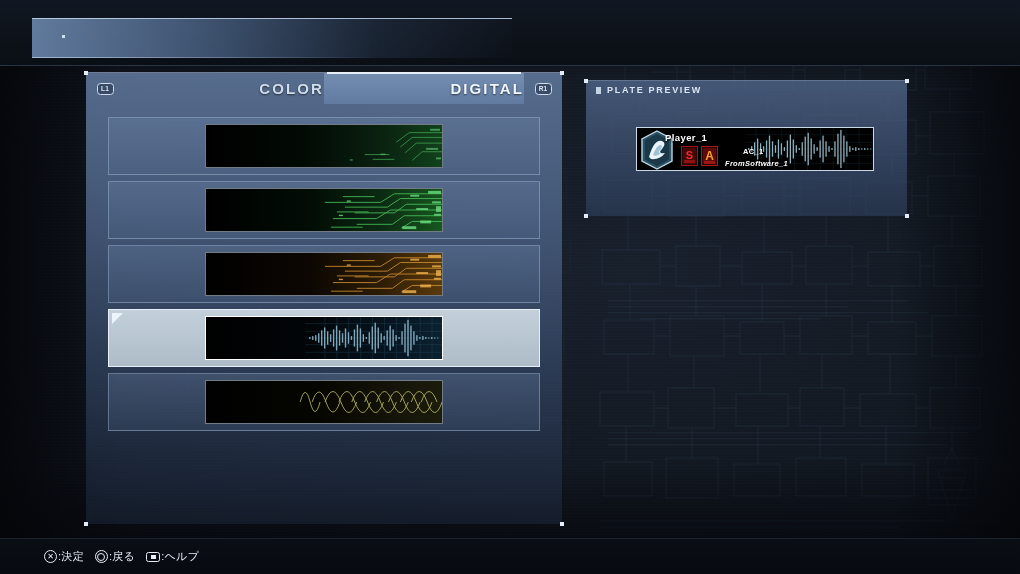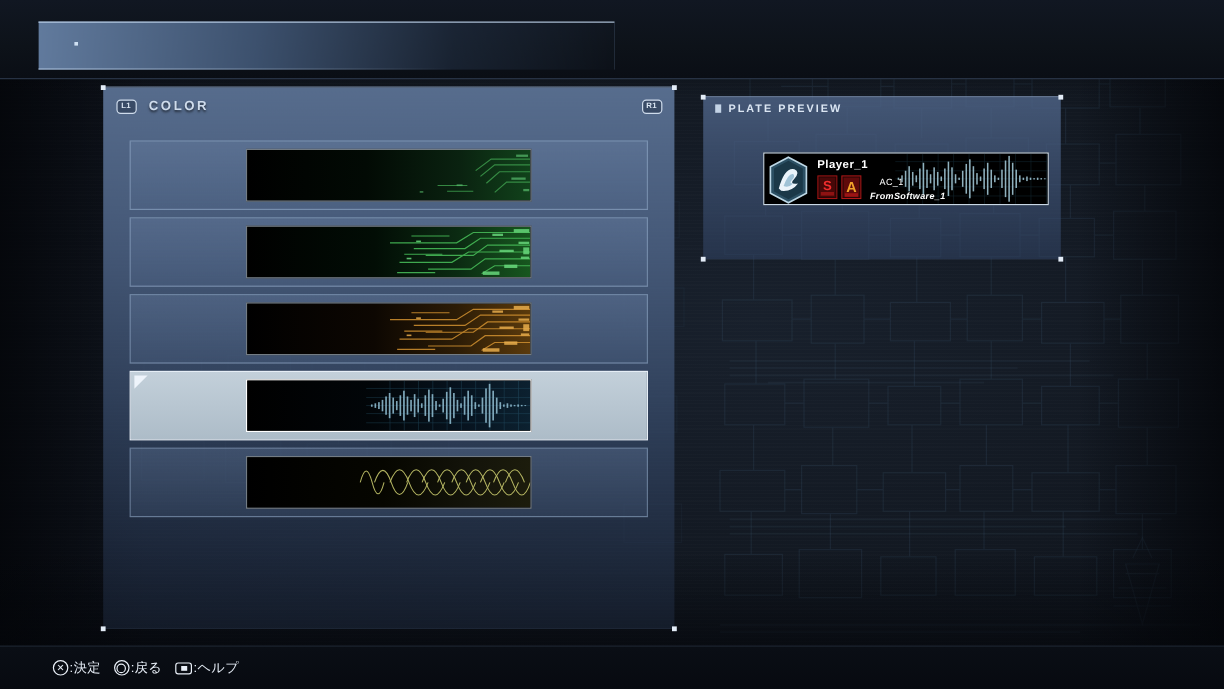--- a/index.html
+++ b/index.html
@@ -57,22 +57,22 @@
     border-top:1px solid rgba(180,203,232,.55);
   }
   .cdot { position:absolute; width:4px; height:4px; background:#e3ecf7; }
 
   
   #tabs {
     position:absolute; left:0; top:0; width:476px; height:31px;
     display:flex; align-items:stretch;
   }
   .tab {
-    flex:1; display:flex; align-items:center; justify-content:flex-start;
-    font-size:11px; font-weight:bold; letter-spacing:2.1px;
+    flex:1; display:flex; align-items:center; justify-content:flex-end;
+    font-size:15px; font-weight:bold; letter-spacing:2.1px;
     color:#cfdcec; text-shadow:0 1px 2px rgba(0,0,0,.6);
     position:relative;
   }
   .tab.active {
     background:linear-gradient(180deg, rgba(118,144,180,.96) 0%, rgba(98,124,162,.92) 100%);
     color:#f0f6fd;
   }
   .tab.active:before {
     content:""; position:absolute; left:3px; right:3px; top:-1px; height:2px;
     background:#e7eff9;
@@ -106,47 +106,47 @@
   }
   .plate-img {
     width:238px; height:44px; position:relative; overflow:hidden;
     background:#000; border:1px solid rgba(210,225,240,.55);
   }
   .plate-row.selected .plate-img { border:1px solid #ffffff; }
   .plate-img svg { position:absolute; inset:0; width:100%; height:100%; display:block; }
 
   
   #preview-panel {
-    position:absolute; left:586px; top:80px; width:298px; height:136px;
+    position:absolute; left:586px; top:80px; width:321px; height:136px;
     background:linear-gradient(180deg, rgba(80,102,138,.80) 0%, rgba(62,82,116,.70) 55%, rgba(48,66,98,.58) 100%);
     border-top:1px solid rgba(175,198,228,.45);
   }
   #preview-head {
     position:absolute; left:10px; top:4px;
     display:flex; align-items:center; gap:6px;
     font-size:9px; font-weight:bold; letter-spacing:1.7px; color:#dbe6f3;
   }
   #preview-bullet { width:5px; height:7px; background:#c3d3e6; }
   #preview-plate {
     position:absolute; left:50px; top:46px; width:238px; height:44px;
     background:#000; border:1px solid #c9d8e6; overflow:hidden;
   }
   #preview-plate svg.bgwave { position:absolute; inset:0; width:100%; height:100%; }
   #emblem { position:absolute; left:3px; top:2px; width:34px; height:40px; }
   #pv-name {
-    position:absolute; left:44px; top:4px;
+    position:absolute; left:28px; top:4px;
     font-size:9.5px; font-weight:bold; color:#ffffff; letter-spacing:.4px;
     text-shadow:0 1px 2px #000;
   }
   .pv-badge { position:absolute; top:18px; width:17px; height:20px; }
   #pv-badge-1 { left:44px; }
   #pv-badge-2 { left:64px; }
   #pv-ac {
-    position:absolute; left:96px; top:19px;
-    font-size:7.5px; font-weight:normal; color:#ffffff; letter-spacing:.3px;
+    position:absolute; left:106px; top:19px;
+    font-size:7.5px; font-weight:bold; color:#ffffff; letter-spacing:.3px;
     text-shadow:0 1px 2px #000;
   }
   #pv-team {
     position:absolute; left:88px; top:31px;
     font-size:7.5px; font-weight:bold; color:#ffffff; letter-spacing:.3px;
     text-shadow:0 1px 2px #000;
     font-style:italic;
   }
 
   
@@ -285,20 +285,23 @@
   <div class="cdot" style="left:-2px;bottom:-2px;"></div>
   <div class="cdot" style="right:-2px;bottom:-2px;"></div>
 
   <div id="tabs">
     <div class="tabkey">
       <span class="keybadge">L1</span>
     </div>
     <div class="tab">
       <span>COLOR</span>
     </div>
+    <div class="tab active">
+      <span>DIGITAL</span>
+    </div>
     <div class="tabkey">
       <span class="keybadge">R1</span>
     </div>
   </div>
 
   <div id="plate-list">
 
     <div class="plate-row">
       <div class="plate-img">
         <svg viewBox="0 0 238 44" preserveAspectRatio="none">

